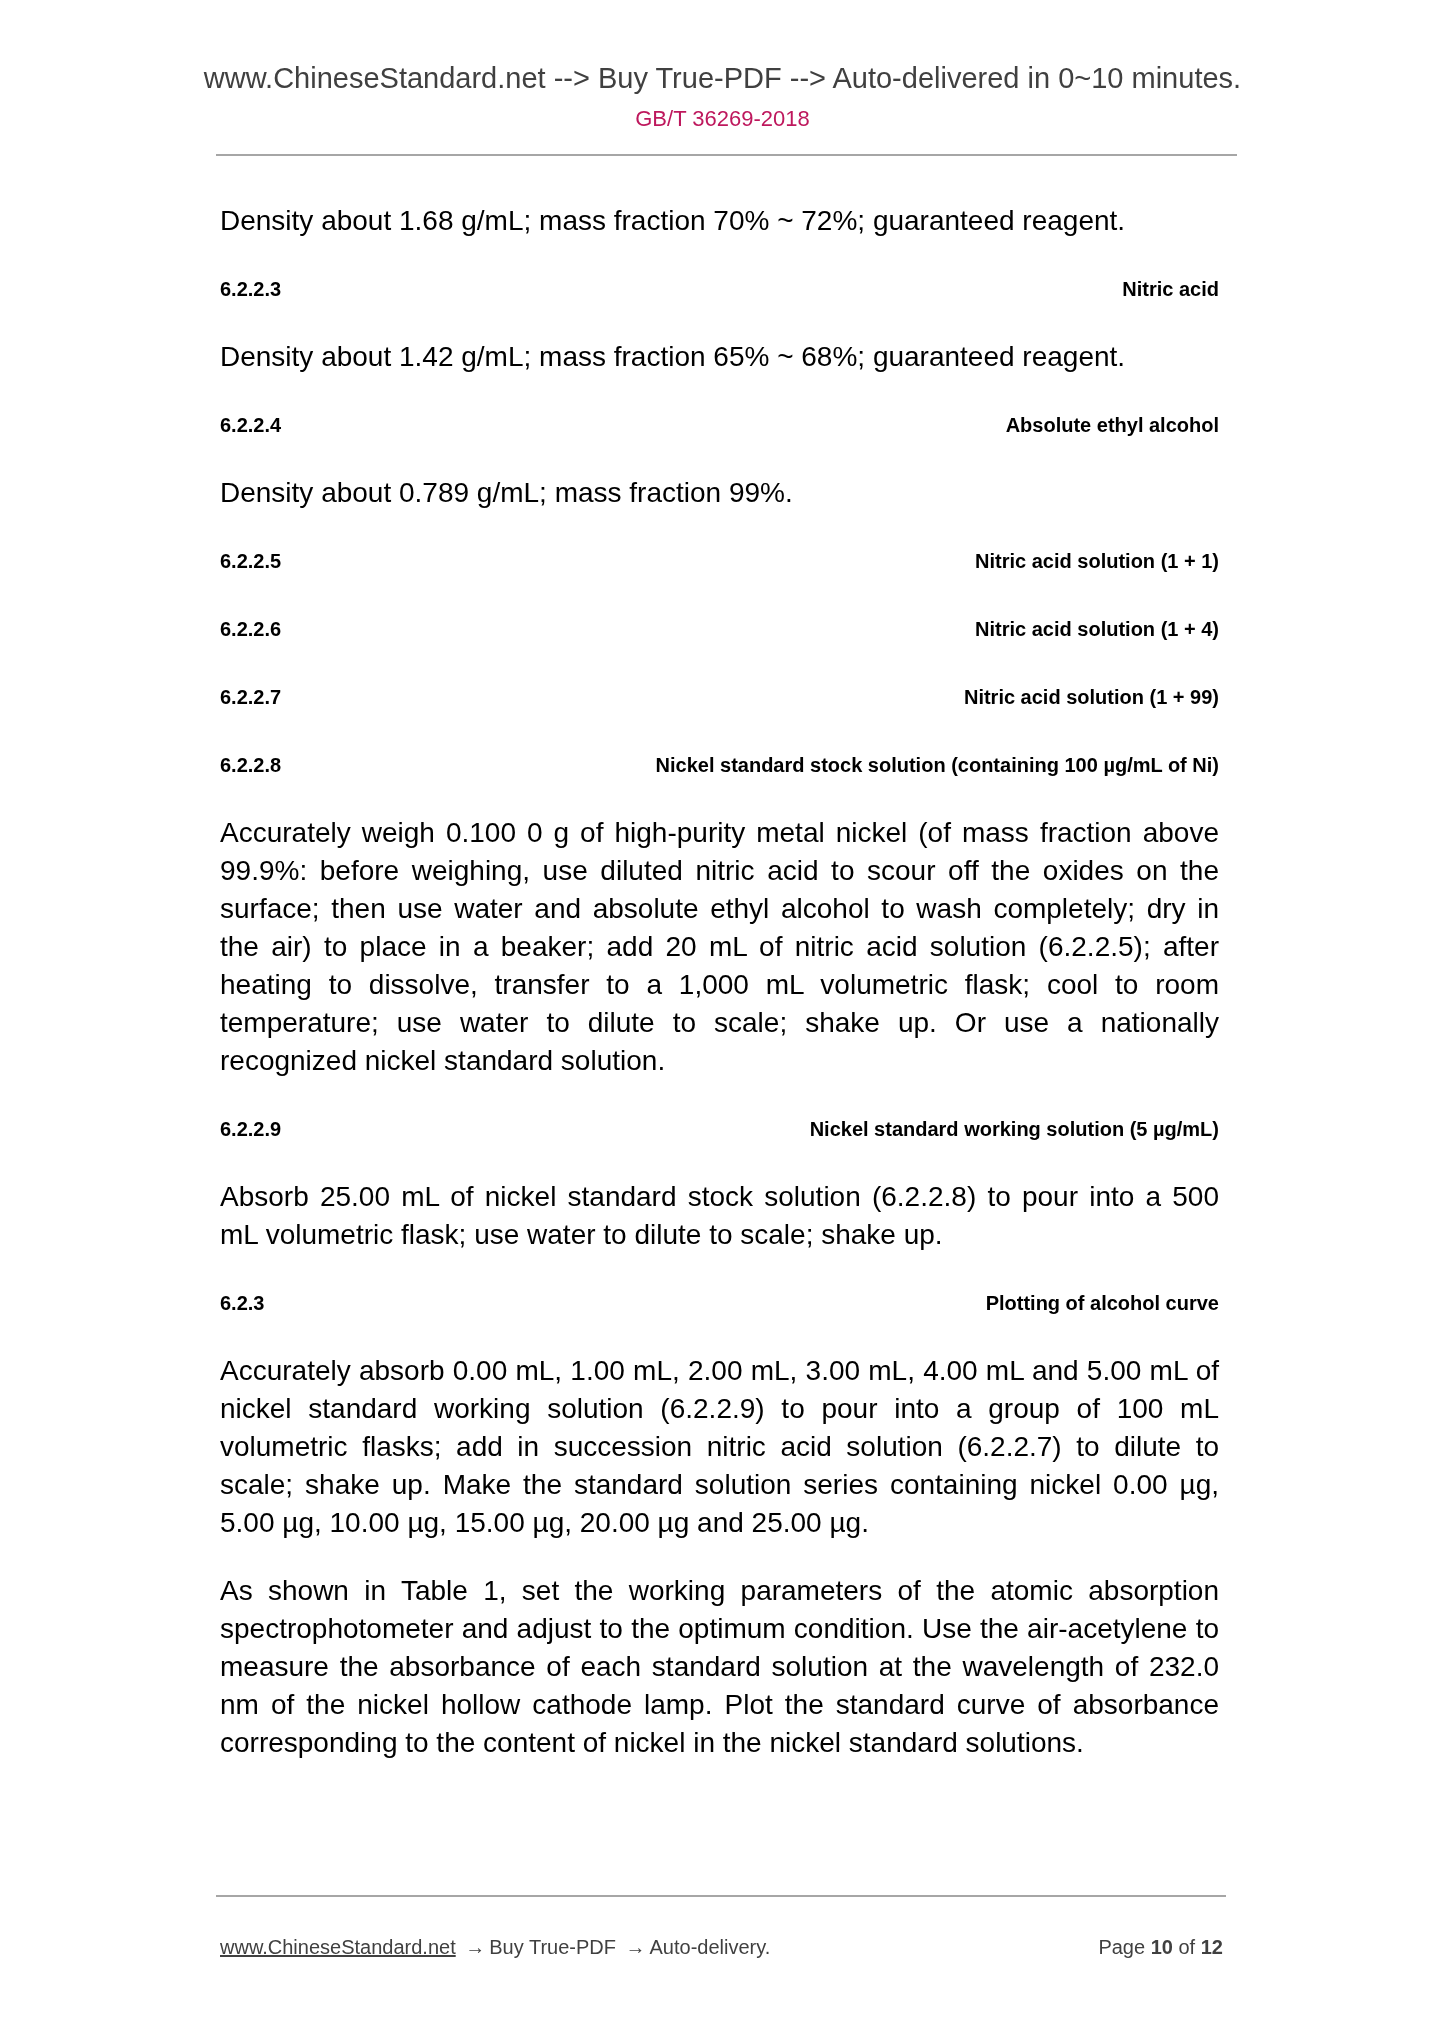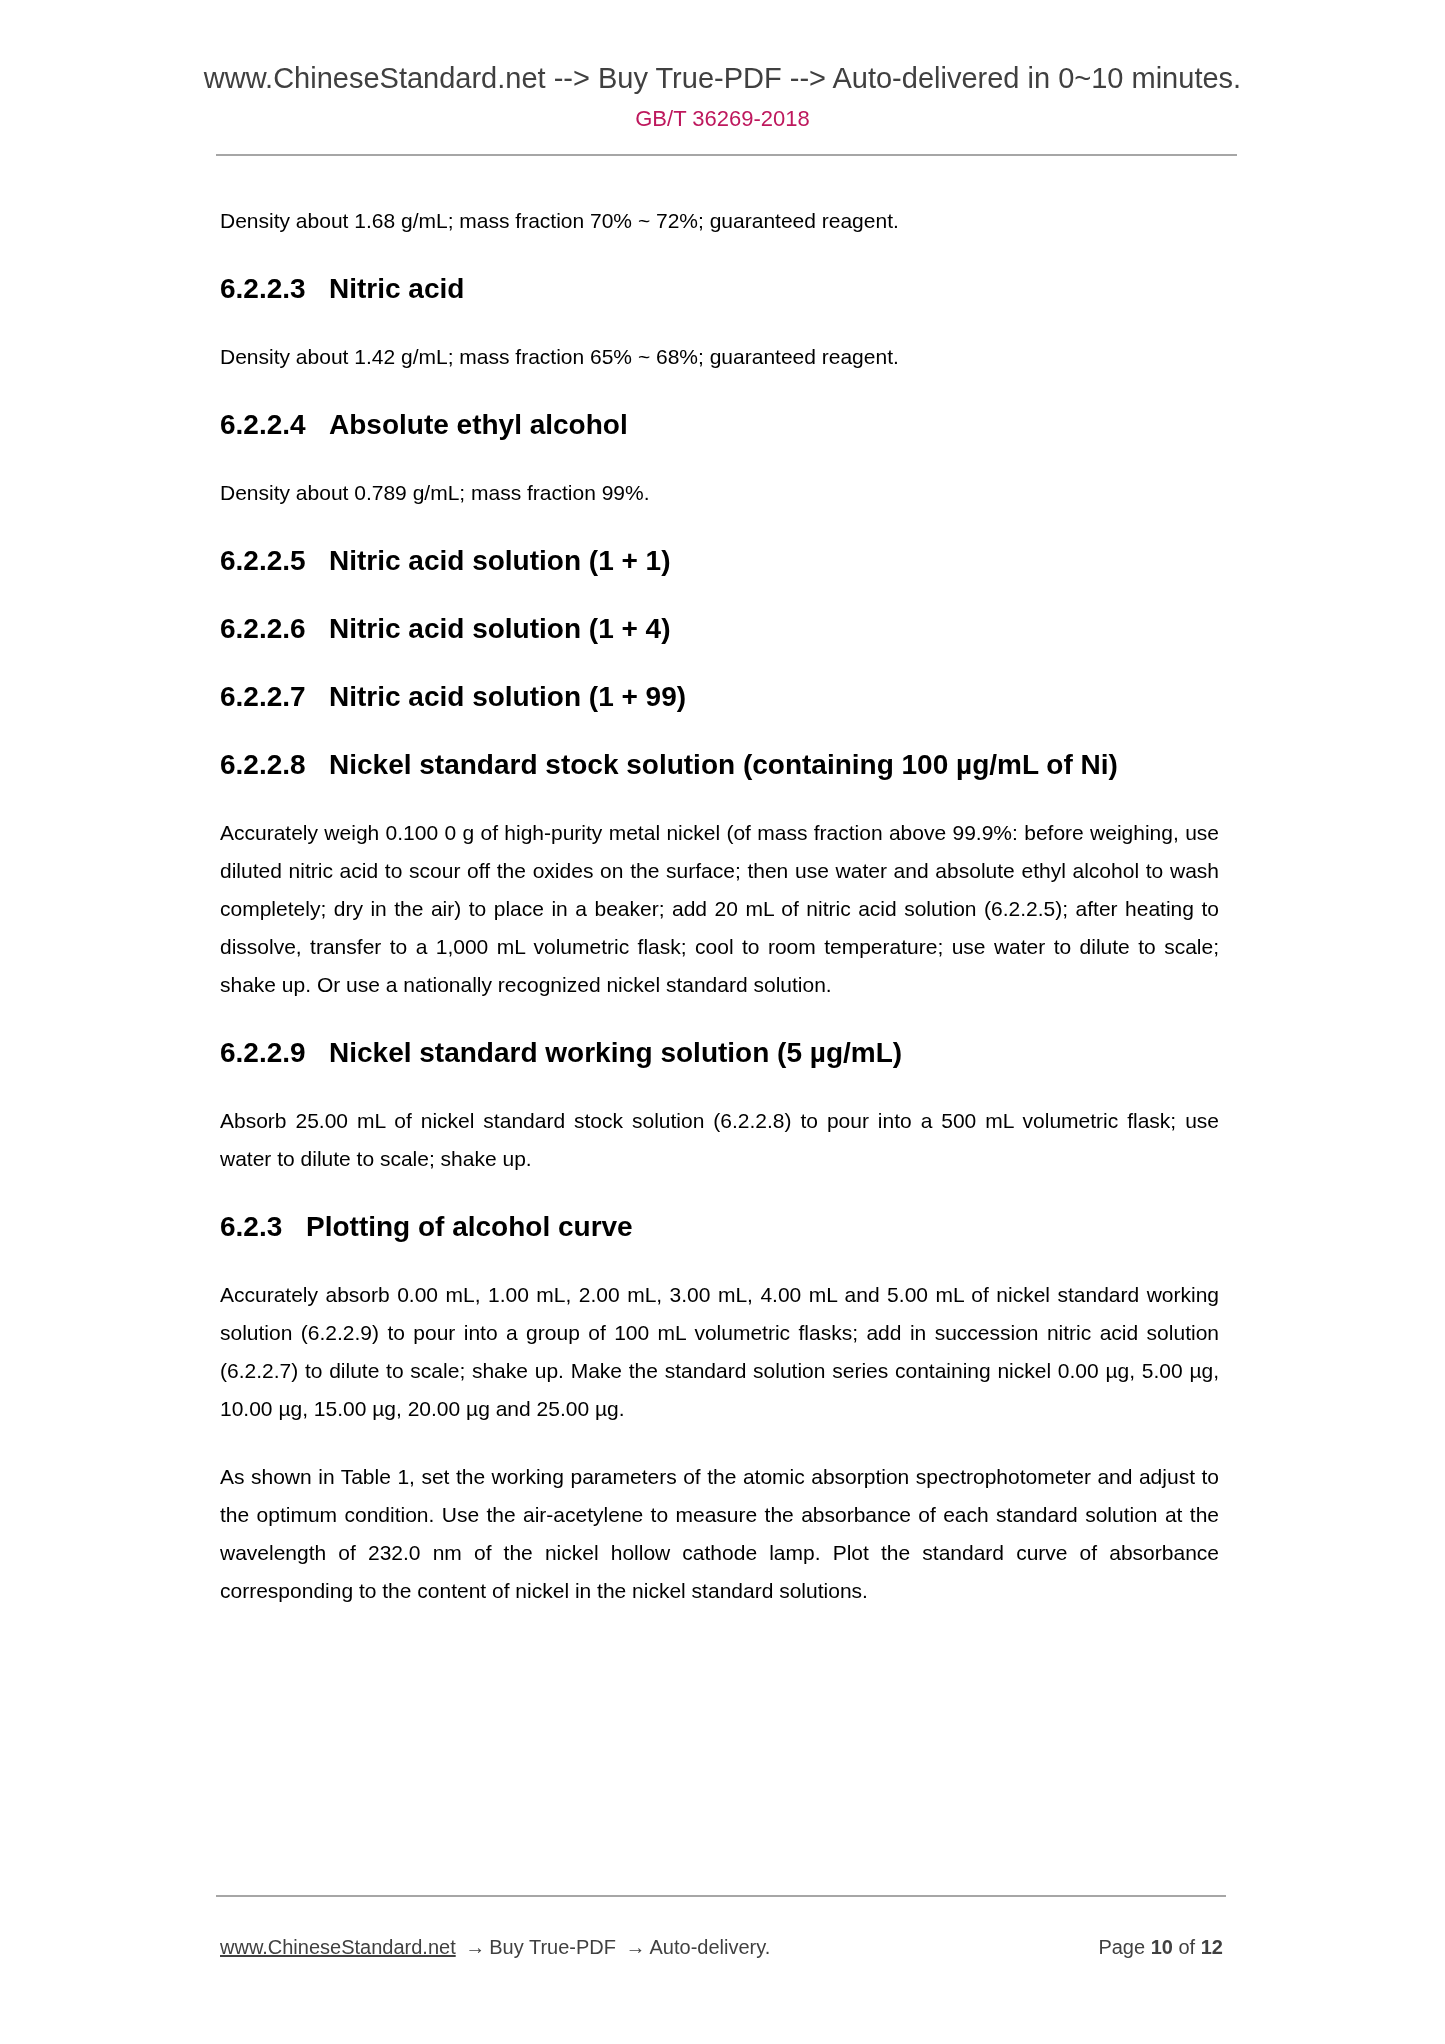--- a/index.html
+++ b/index.html
@@ -41,35 +41,36 @@
     height: 0;
     border-top: 2px solid #a6a6a6;
   }
   .content {
     position: absolute;
     left: 220px;
     top: 202px;
     width: 999px;
   }
   .para {
-    font-size: 21px;
+    font-size: 28px;
     line-height: 38px;
     margin: 0 0 30px 0;
     text-align: justify;
   }
   .para.single {
     text-align: left;
   }
   .heading {
-    font-size: 28px;
+    font-size: 20px;
     line-height: 38px;
     font-weight: bold;
     margin: 0 0 30px 0;
     display: flex;
     white-space: nowrap;
+    justify-content: space-between;
   }
   .heading .num {
     display: inline-block;
     width: 109px;
   }
   .heading.h3 .num {
     width: 86px;
   }
   .ftr-rule {
     position: absolute;

